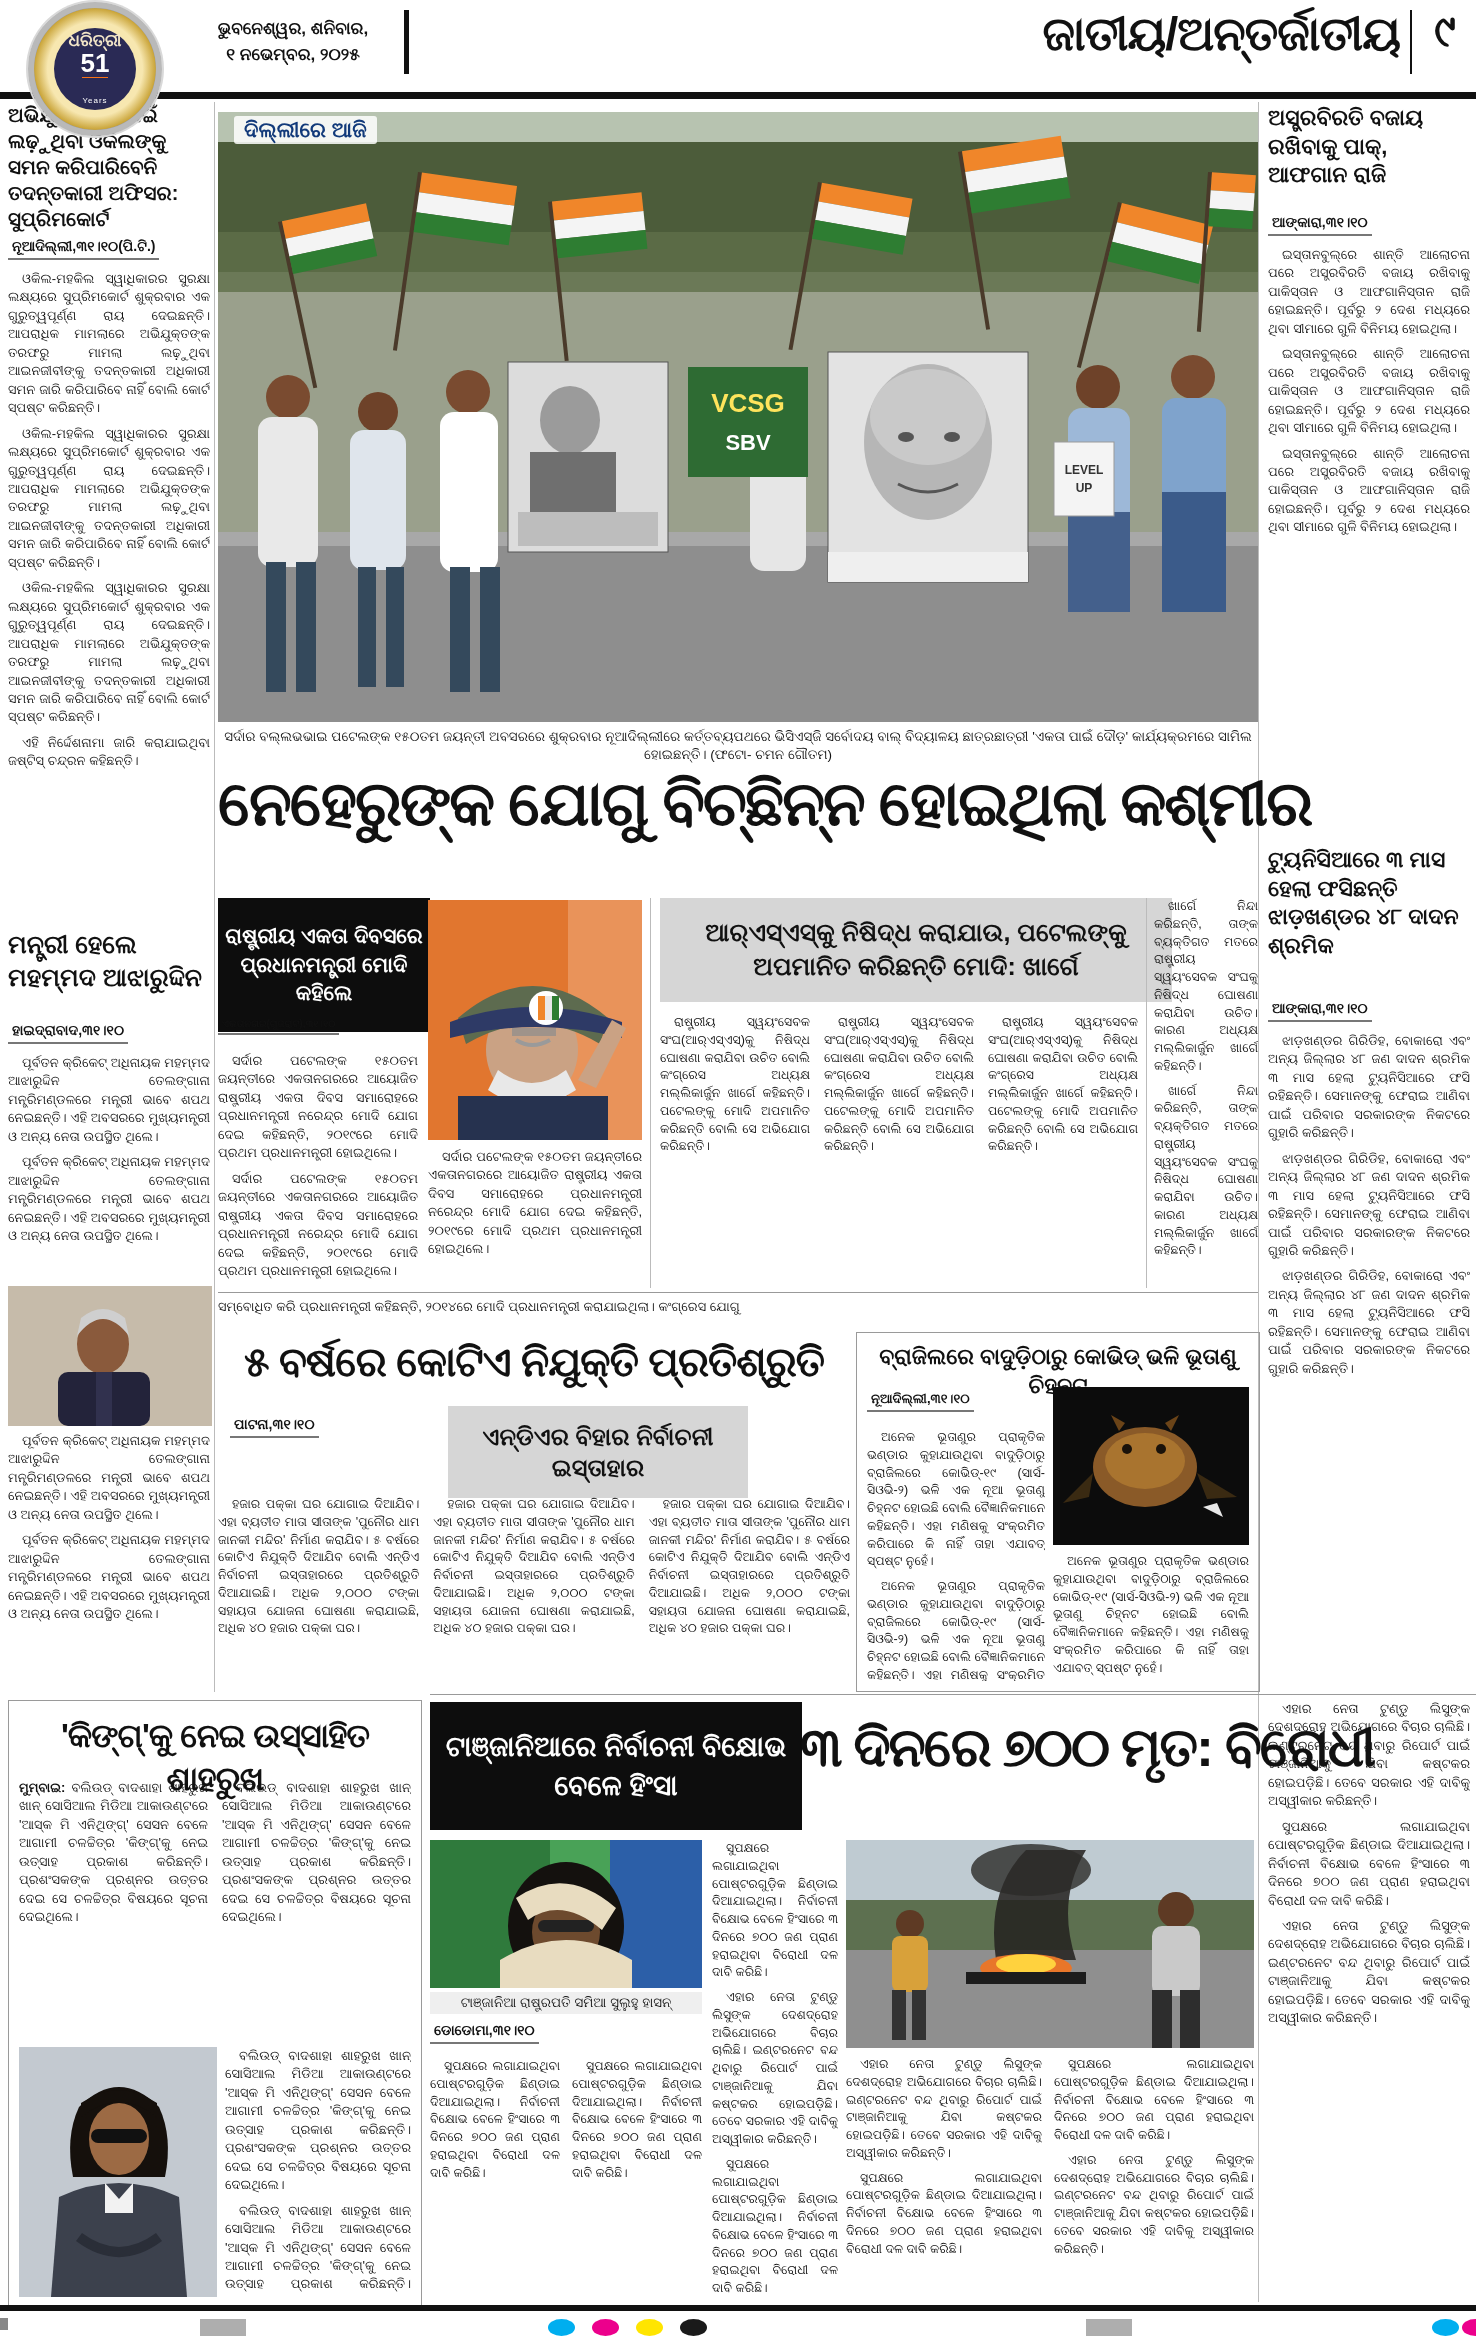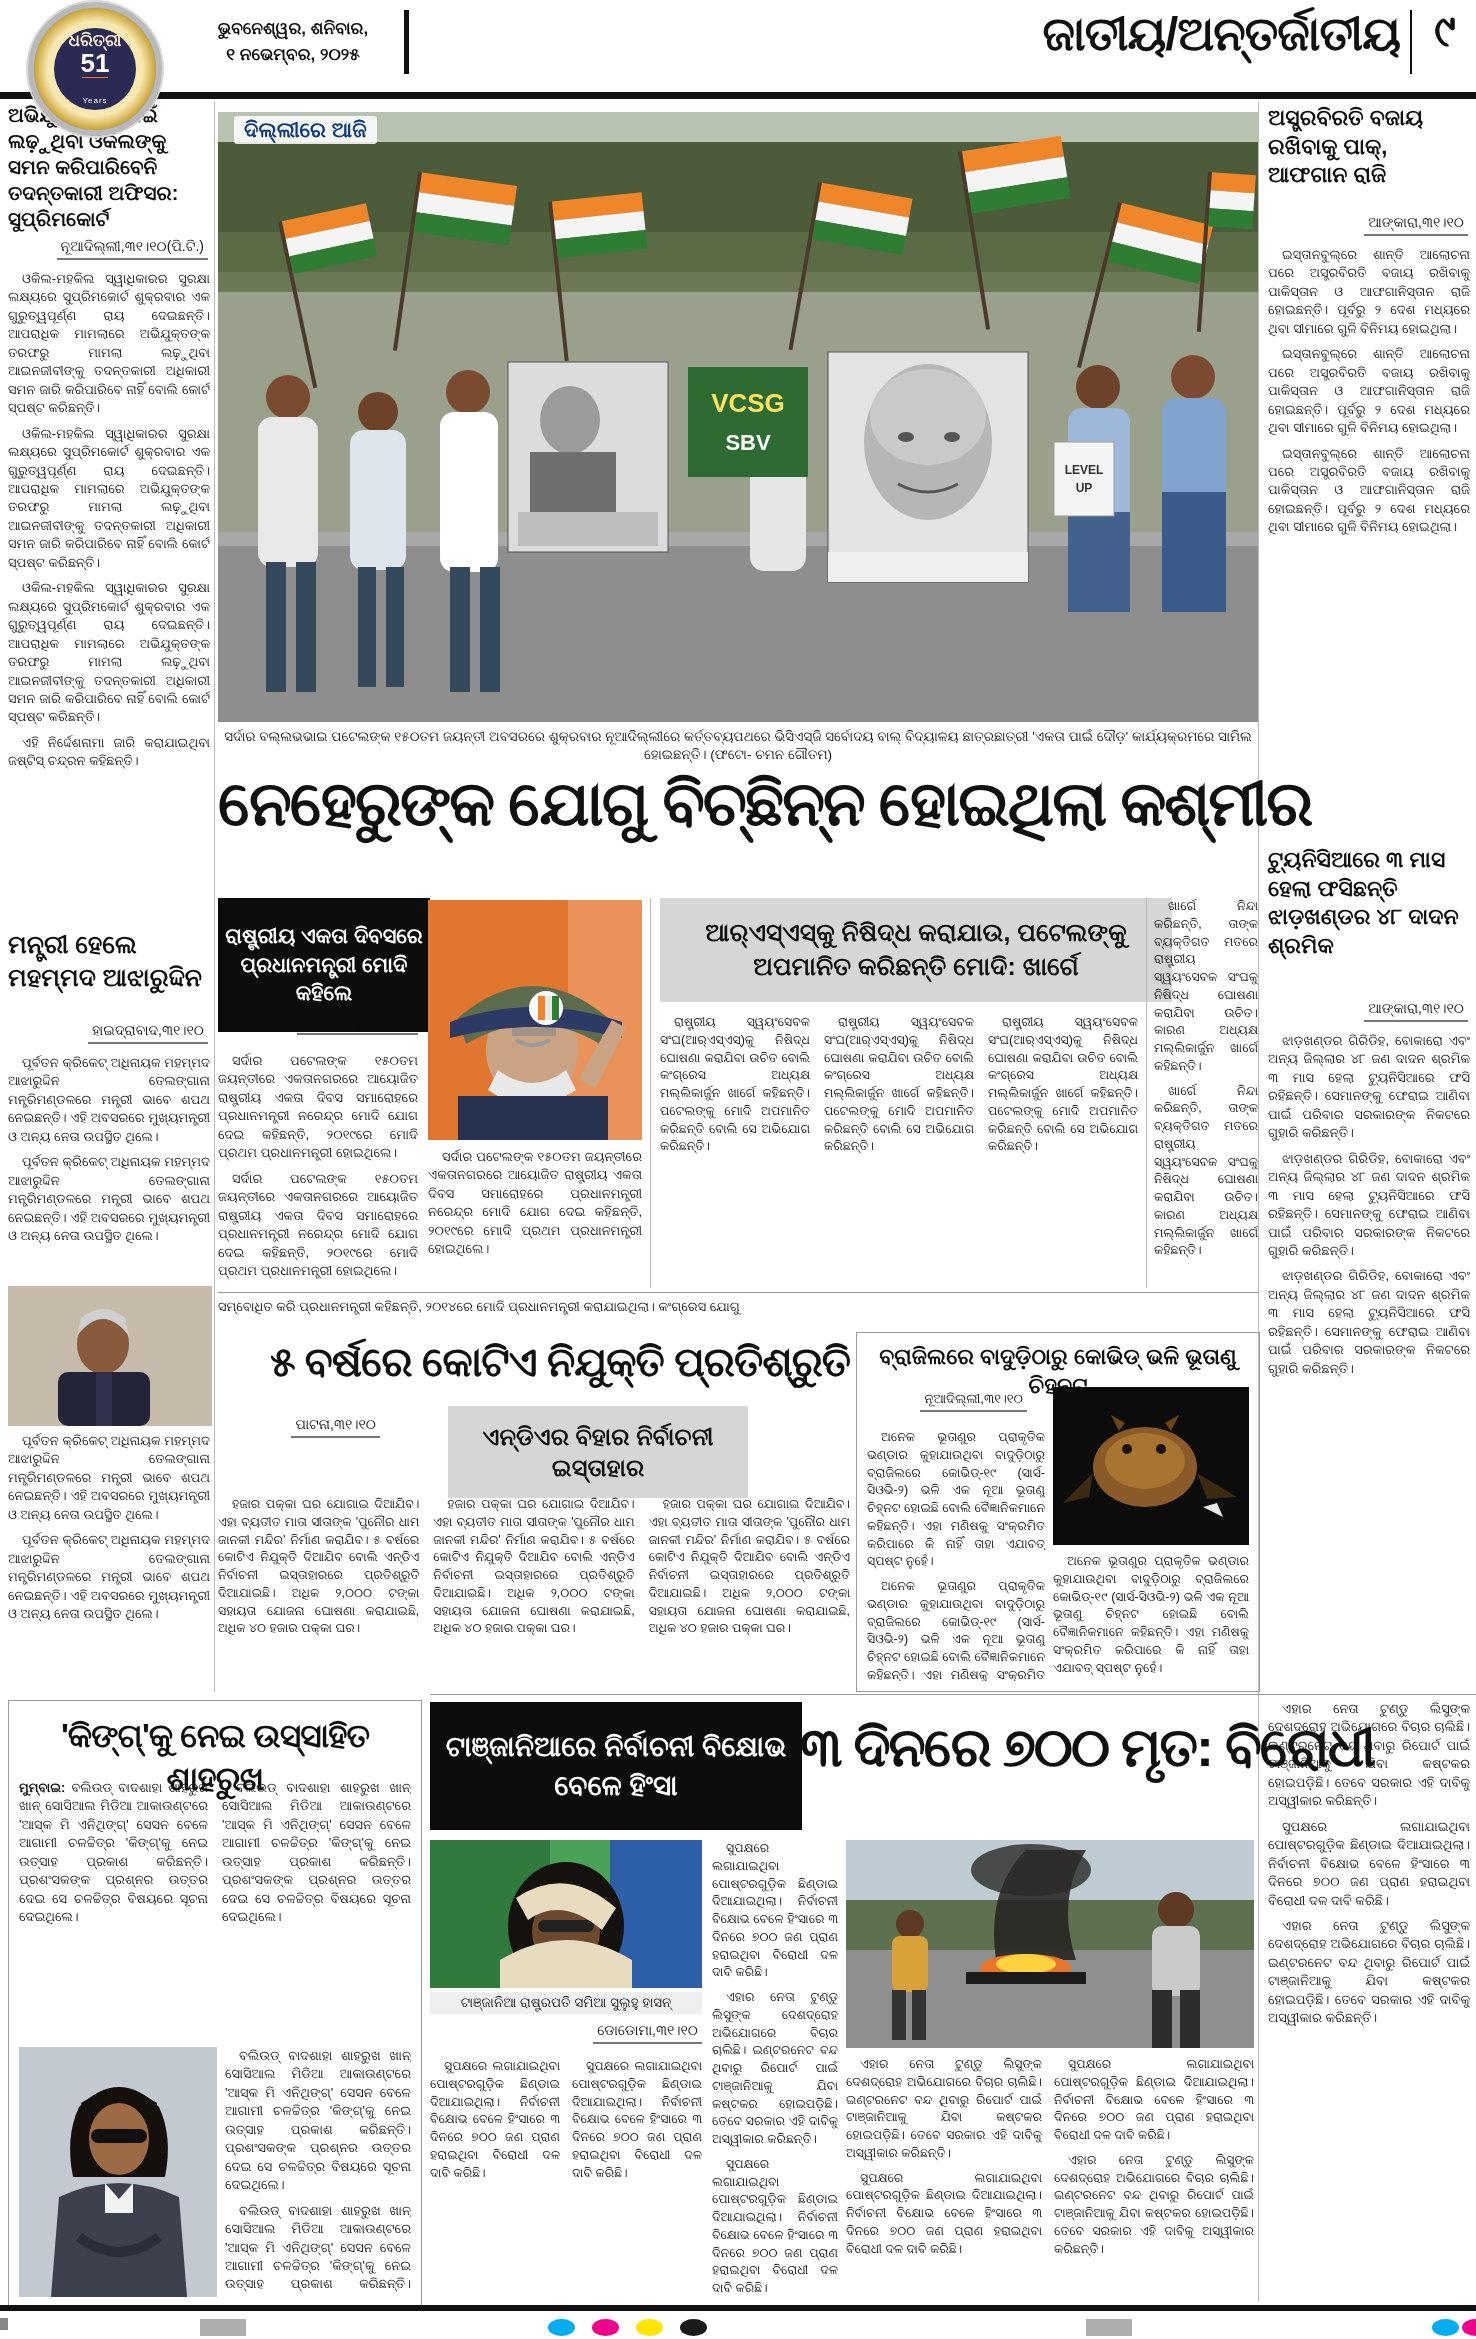--- a/index.html
+++ b/index.html
@@ -18,21 +18,21 @@
   .badge-inner .yl{font-size:8px;letter-spacing:1px;border-top:1px solid #f97316;padding-top:19px;}
   .mast-date{position:absolute;left:188px;top:16px;width:210px;text-align:center;
              font-size:17px;font-weight:bold;line-height:1.55;}
   .mast-div{position:absolute;left:404px;top:10px;width:5px;height:64px;background:#111;}
   .mast-section{position:absolute;left:700px;top:6px;width:700px;text-align:right;
                 font-size:47px;font-weight:bold;letter-spacing:-1px;}
   .mast-vr{position:absolute;left:1410px;top:10px;width:2px;height:64px;background:#111;}
   .mast-page{position:absolute;left:1418px;top:6px;width:54px;text-align:center;font-size:44px;font-weight:bold;}
   
   .hl{font-weight:bold;line-height:1.3;}
-  .dateline{font-weight:normal;font-size:14px;text-align:right;}
+  .dateline{font-weight:bold;font-size:14px;text-align:left;}
   .dateline span{display:inline-block;border-bottom:2px solid #777;padding:0 4px 3px;}
   .body{font-size:13px;line-height:1.42;text-align:justify;overflow:hidden;}
   .body p{margin:0 0 7px;text-indent:14px;}
   .vdiv{position:absolute;width:1px;background:#bbb;}
   .hdiv{position:absolute;height:1px;background:#999;}
   .kicker-black{background:#0d0d0d;color:#fff;text-align:center;font-weight:bold;
                 display:flex;align-items:center;justify-content:center;}
   .kicker-gray{background:#d6d6d6;color:#111;text-align:center;font-weight:bold;
                display:flex;align-items:center;justify-content:center;}
   .boxed{border:1px solid #9a9a9a;}
@@ -251,21 +251,21 @@
   <div class="vdiv" style="left:1146px;top:898px;height:390px;"></div>
   <div class="abs body" style="left:1154px;top:898px;width:104px;height:388px;font-size:12.5px;">
     <p>ଖାର୍ଗେ ନିନ୍ଦା କରିଛନ୍ତି, ତାଙ୍କ ବ୍ୟକ୍ତିଗତ ମତରେ ରାଷ୍ଟ୍ରୀୟ ସ୍ୱୟଂସେବକ ସଂଘକୁ ନିଷିଦ୍ଧ ଘୋଷଣା କରାଯିବା ଉଚିତ। କାରଣ ଅଧ୍ୟକ୍ଷ ମଲ୍ଲିକାର୍ଜୁନ ଖାର୍ଗେ କହିଛନ୍ତି।</p>
       <p>ଖାର୍ଗେ ନିନ୍ଦା କରିଛନ୍ତି, ତାଙ୍କ ବ୍ୟକ୍ତିଗତ ମତରେ ରାଷ୍ଟ୍ରୀୟ ସ୍ୱୟଂସେବକ ସଂଘକୁ ନିଷିଦ୍ଧ ଘୋଷଣା କରାଯିବା ଉଚିତ। କାରଣ ଅଧ୍ୟକ୍ଷ ମଲ୍ଲିକାର୍ଜୁନ ଖାର୍ଗେ କହିଛନ୍ତି।</p>
   </div>
 
   <div class="hdiv" style="left:218px;top:1292px;width:1040px;"></div>
   <div class="abs body" style="left:218px;top:1298px;width:1040px;height:34px;font-size:13px;">
     <p style="text-indent:0;">ସମ୍ବୋଧିତ କରି ପ୍ରଧାନମନ୍ତ୍ରୀ କହିଛନ୍ତି, ୨୦୧୪ରେ ମୋଦି ପ୍ରଧାନମନ୍ତ୍ରୀ କରାଯାଇଥିଲା। କଂଗ୍ରେସ ଯୋଗୁ</p>
   </div>
-  <div class="abs hl" style="left:218px;top:1336px;width:632px;font-size:41px;text-align:right;letter-spacing:-1px;">୫ ବର୍ଷରେ କୋଟିଏ ନିଯୁକ୍ତି ପ୍ରତିଶ୍ରୁତି</div>
+  <div class="abs hl" style="left:218px;top:1336px;width:632px;font-size:41px;text-align:center;letter-spacing:-1px;">୫ ବର୍ଷରେ କୋଟିଏ ନିଯୁକ୍ତି ପ୍ରତିଶ୍ରୁତି</div>
   <div class="abs dateline" style="left:230px;top:1416px;width:150px;"><span>ପାଟନା,୩୧।୧୦</span></div>
   <div class="kicker-gray abs" style="left:448px;top:1406px;width:300px;height:92px;font-size:24px;line-height:1.3;">ଏନ୍‌ଡିଏର ବିହାର ନିର୍ବାଚନୀ ଇସ୍ତାହାର</div>
   <div class="abs body" style="left:218px;top:1496px;width:632px;height:192px;column-count:3;column-gap:14px;font-size:12.5px;">
     <p>ହଜାର ପକ୍କା ଘର ଯୋଗାଇ ଦିଆଯିବ। ଏହା ବ୍ୟତୀତ ମାତା ସୀତାଙ୍କ 'ପୁନୌର ଧାମ ଜାନକୀ ମନ୍ଦିର' ନିର୍ମାଣ କରାଯିବ। ୫ ବର୍ଷରେ କୋଟିଏ ନିଯୁକ୍ତି ଦିଆଯିବ ବୋଲି ଏନ୍‌ଡିଏ ନିର୍ବାଚନୀ ଇସ୍ତାହାରରେ ପ୍ରତିଶ୍ରୁତି ଦିଆଯାଇଛି। ଅଧିକ ୨,୦୦୦ ଟଙ୍କା ସହାୟତା ଯୋଜନା ଘୋଷଣା କରାଯାଇଛି, ଅଧିକ ୪୦ ହଜାର ପକ୍କା ଘର।</p>
       <p>ହଜାର ପକ୍କା ଘର ଯୋଗାଇ ଦିଆଯିବ। ଏହା ବ୍ୟତୀତ ମାତା ସୀତାଙ୍କ 'ପୁନୌର ଧାମ ଜାନକୀ ମନ୍ଦିର' ନିର୍ମାଣ କରାଯିବ। ୫ ବର୍ଷରେ କୋଟିଏ ନିଯୁକ୍ତି ଦିଆଯିବ ବୋଲି ଏନ୍‌ଡିଏ ନିର୍ବାଚନୀ ଇସ୍ତାହାରରେ ପ୍ରତିଶ୍ରୁତି ଦିଆଯାଇଛି। ଅଧିକ ୨,୦୦୦ ଟଙ୍କା ସହାୟତା ଯୋଜନା ଘୋଷଣା କରାଯାଇଛି, ଅଧିକ ୪୦ ହଜାର ପକ୍କା ଘର।</p>
       <p>ହଜାର ପକ୍କା ଘର ଯୋଗାଇ ଦିଆଯିବ। ଏହା ବ୍ୟତୀତ ମାତା ସୀତାଙ୍କ 'ପୁନୌର ଧାମ ଜାନକୀ ମନ୍ଦିର' ନିର୍ମାଣ କରାଯିବ। ୫ ବର୍ଷରେ କୋଟିଏ ନିଯୁକ୍ତି ଦିଆଯିବ ବୋଲି ଏନ୍‌ଡିଏ ନିର୍ବାଚନୀ ଇସ୍ତାହାରରେ ପ୍ରତିଶ୍ରୁତି ଦିଆଯାଇଛି। ଅଧିକ ୨,୦୦୦ ଟଙ୍କା ସହାୟତା ଯୋଜନା ଘୋଷଣା କରାଯାଇଛି, ଅଧିକ ୪୦ ହଜାର ପକ୍କା ଘର।</p>
   </div>
 
   <div class="abs boxed" style="left:856px;top:1332px;width:402px;height:358px;">
     <div class="abs hl" style="left:6px;top:10px;width:390px;font-size:22px;text-align:center;">ବ୍ରାଜିଲରେ ବାଦୁଡ଼ିଠାରୁ କୋଭିଡ୍ ଭଳି ଭୂତାଣୁ ଚିହ୍ନଟ</div>

